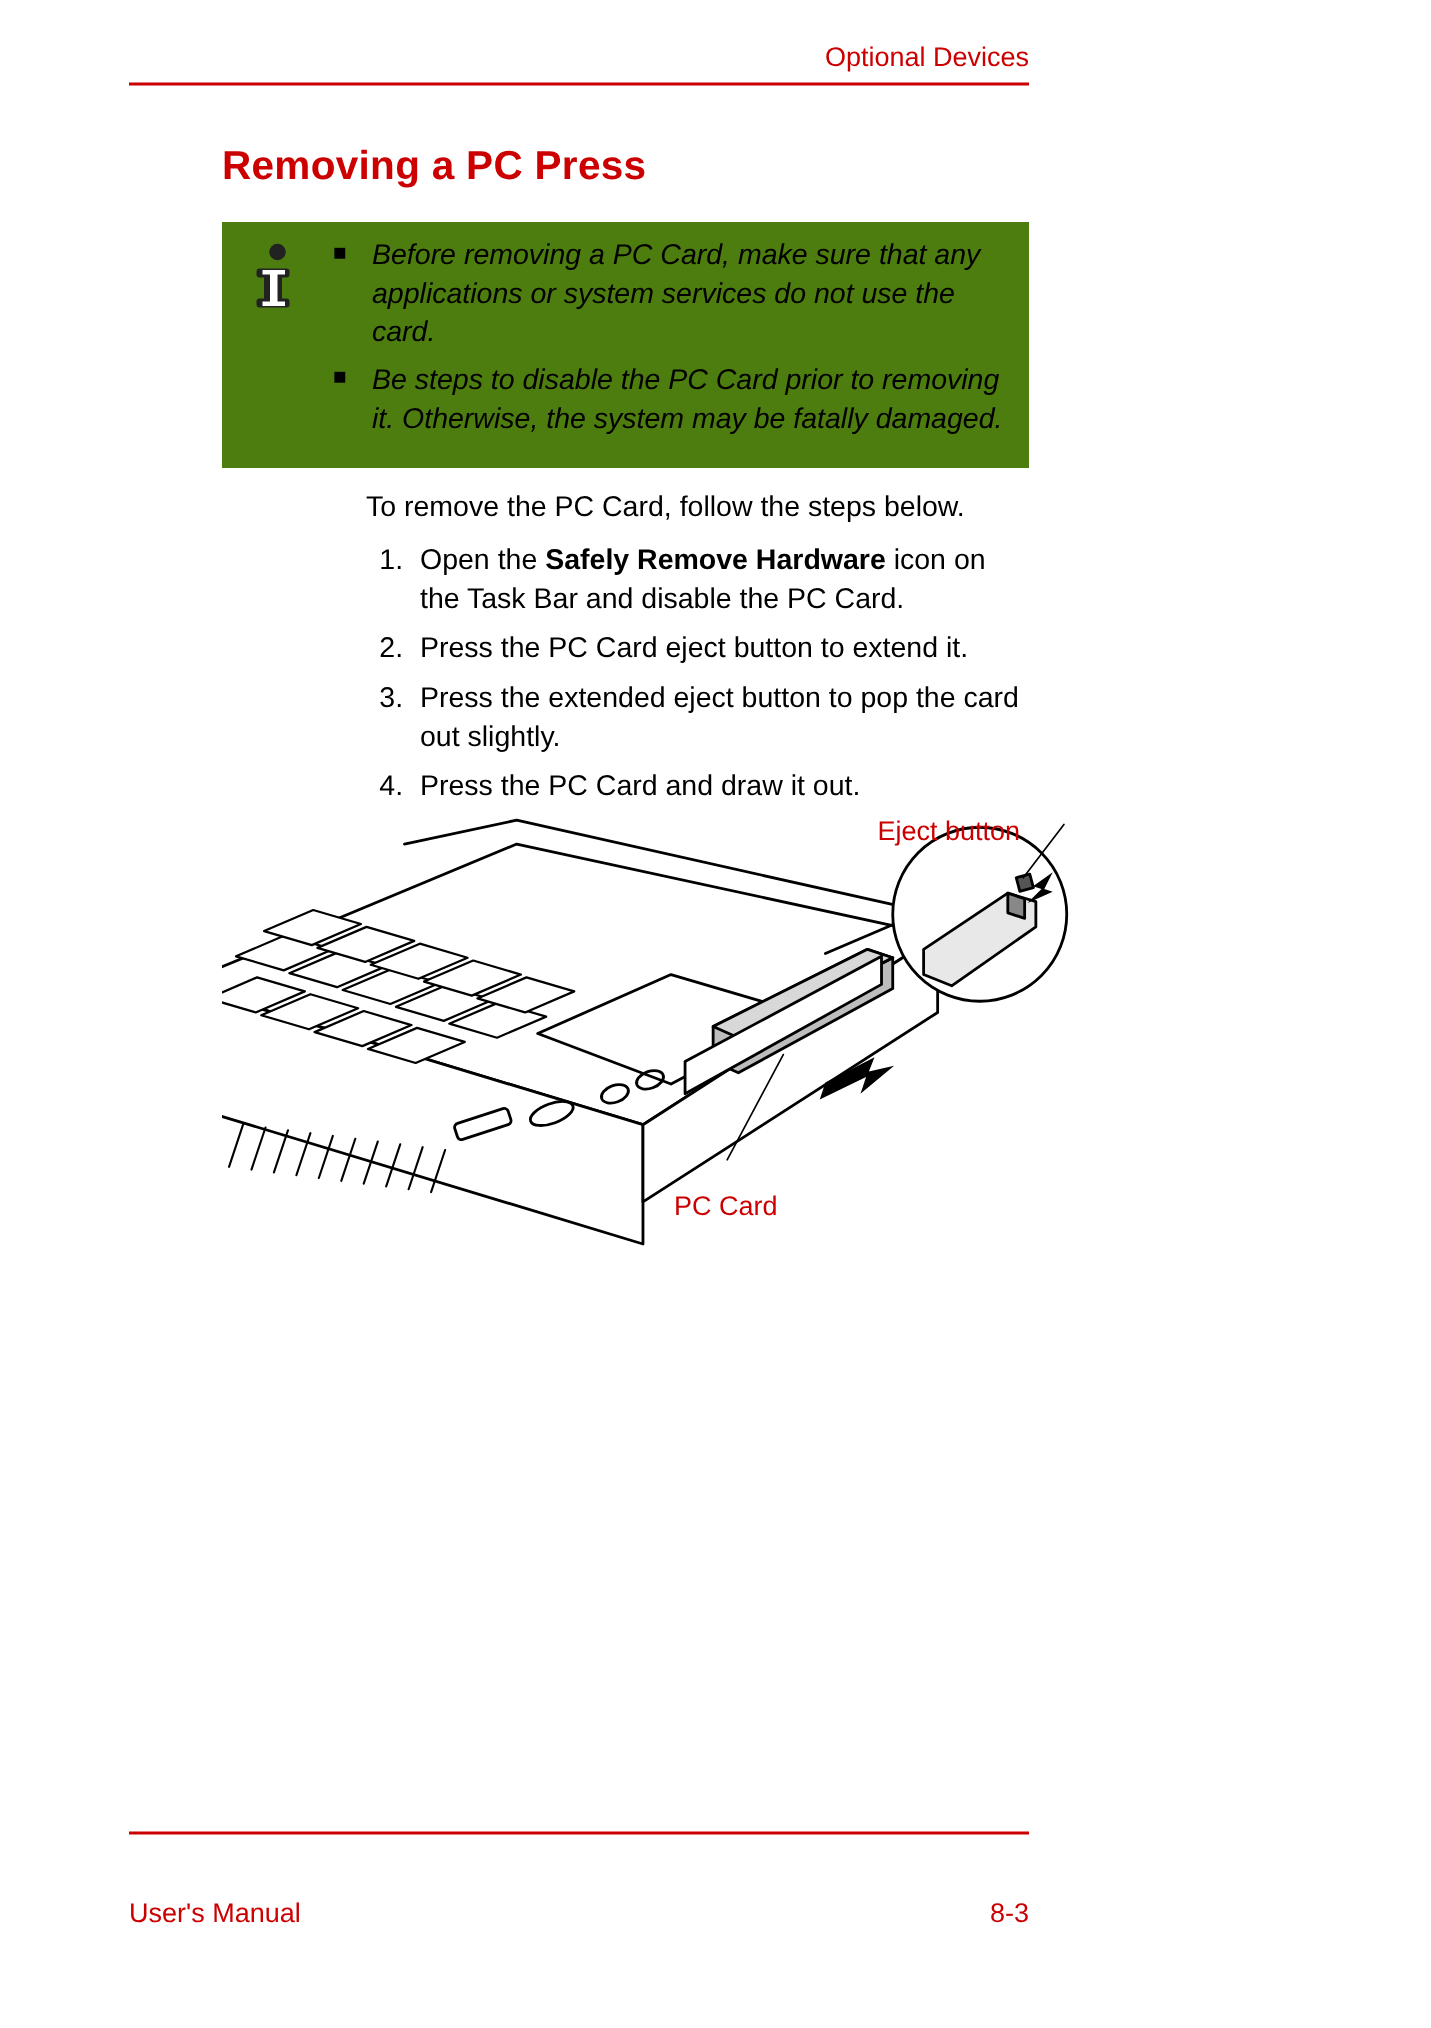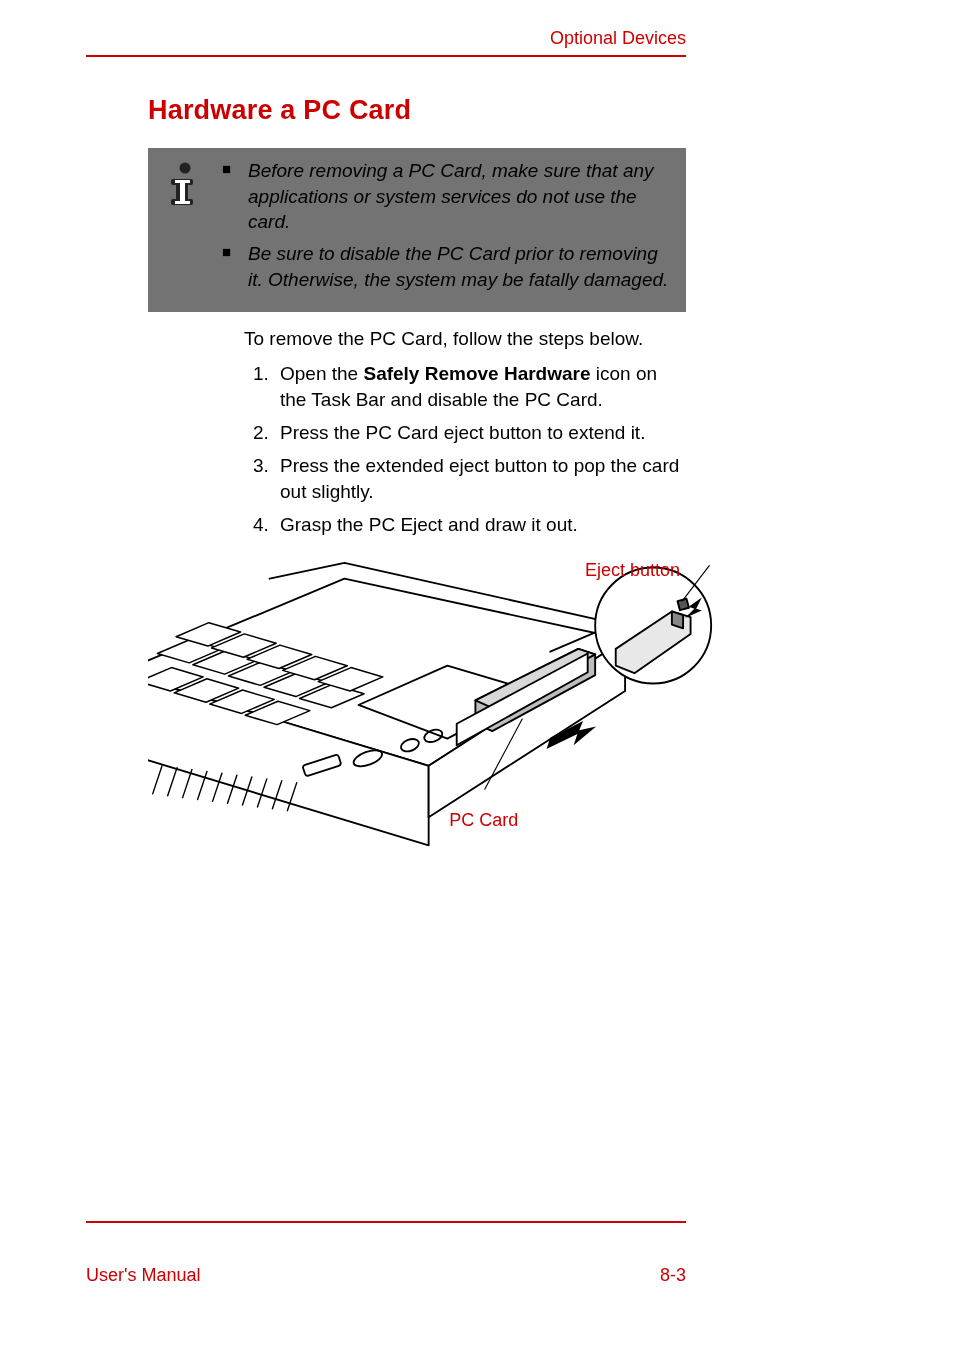--- a/index.html
+++ b/index.html
@@ -26,21 +26,21 @@
   }
   .section-title {
     color: #cc0000;
     font-weight: 900;
     font-size: 27px;
     margin-bottom: 22px;
     font-family: Arial Black, Arial, sans-serif;
     letter-spacing: 0.2px;
   }
   .info-box {
-    background: #737373;
+    background: #4d7c0f;
     display: flex;
     align-items: flex-start;
     padding: 10px 14px 14px 0;
     margin-bottom: 14px;
   }
   .info-icon-col {
     width: 74px;
     flex: 0 0 74px;
     display: flex;
     justify-content: center;
@@ -76,21 +76,21 @@
     padding-left: 30px;
   }
   ol.steps li {
     margin-bottom: 6px;
     padding-left: 6px;
   }
   .bold { font-weight: bold; }
   .figure-wrap {
     position: relative;
     width: 100%;
-    margin-top: 22px;
+    margin-top: 6px;
   }
   .eject-label {
     position: absolute;
     top: 0;
     right: 6px;
     color: #cc0000;
     font-size: 18px;
     text-align: right;
   }
   .figure {
@@ -134,45 +134,45 @@
 </head>
 <body>
 
 <div class="page">
 
   <div class="header-label">Optional Devices</div>
   <hr class="header-rule">
 
   <div class="content">
 
-    <h2 class="section-title">Hardware a PC Card</h2>
+    <h2 class="section-title">Removing a PC Press</h2>
 
     <div class="info-box">
       <div class="info-icon-col">
         <svg width="38" height="44" viewBox="0 0 38 44">
           <circle cx="19" cy="6" r="5.5" fill="#222"></circle>
           <path d="M7 17 h18 a2 2 0 0 1 2 2 v2 a2 2 0 0 1 -2 2 h-3 v14 h3 a2 2 0 0 1 2 2 v2 a2 2 0 0 1 -2 2 h-18 a2 2 0 0 1 -2 -2 v-2 a2 2 0 0 1 2 -2 h3 v-14 h-3 a2 2 0 0 1 -2 -2 v-2 a2 2 0 0 1 2 -2 z" fill="#222"></path>
           <path d="M9 18 h15 v3 h-5 v18 h5 v3 h-15 v-3 h5 v-18 h-5 z" fill="#fff"></path>
         </svg>
       </div>
       <ul class="info-bullets">
         <li>Before removing a PC Card, make sure that any applications or system services do not use the card.</li>
-        <li>Be sure to disable the PC Card prior to removing it. Otherwise, the system may be fatally damaged.</li>
+        <li>Be steps to disable the PC Card prior to removing it. Otherwise, the system may be fatally damaged.</li>
       </ul>
     </div>
 
     <div class="body-text">
       <p class="intro">To remove the PC Card, follow the steps below.</p>
       <ol class="steps">
         <li>
           <span>Open the </span><span class="bold">Safely Remove Hardware</span><span> icon on the Task Bar and disable the PC Card.</span>
         </li>
         <li>Press the PC Card eject button to extend it.</li>
         <li>Press the extended eject button to pop the card out slightly.</li>
-        <li>Grasp the PC Eject and draw it out.</li>
+        <li>Press the PC Card and draw it out.</li>
       </ol>
     </div>
 
     <div class="figure-wrap">
       <div class="eject-label">Eject button</div>
 
       <svg class="figure" viewBox="0 0 620 340">
 
         <defs>
           <clipPath id="bodyclip">

